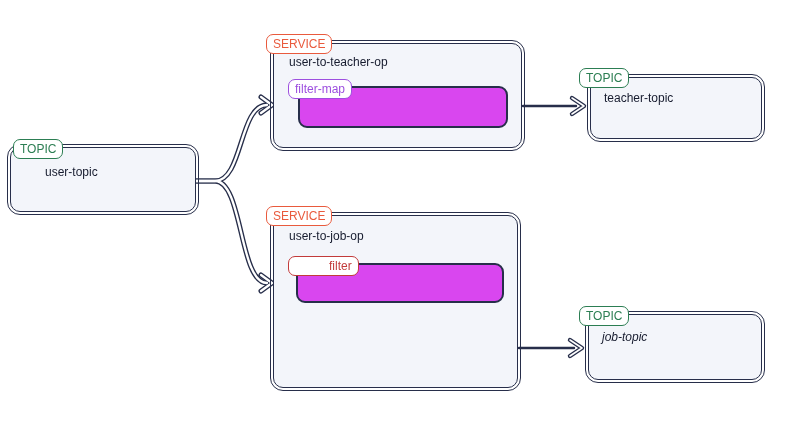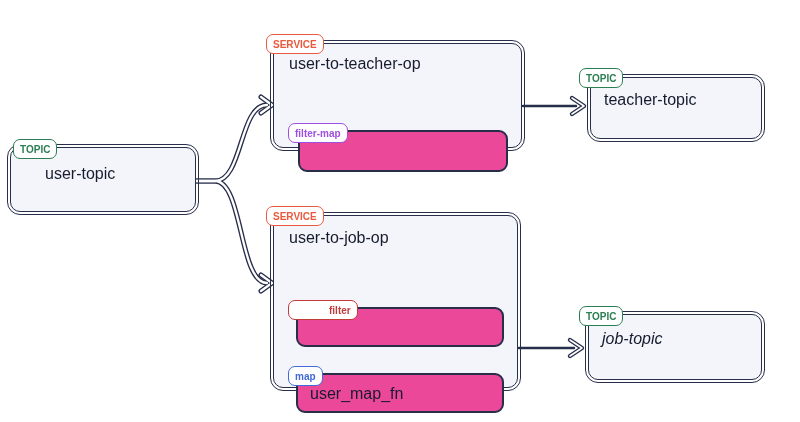--- a/index.html
+++ b/index.html
@@ -11,42 +11,40 @@
   .node{
     position:absolute;box-sizing:border-box;
     background:#f3f5fa;
     border:1.6px solid #272e4a;
     outline:1.4px solid #272e4a;
     outline-offset:2px;
     border-radius:10px;
   }
   .fnbox{
     position:absolute;box-sizing:border-box;
-    background:#ec4899;
+    background:#d946ef;
     border:2px solid #272e4a;
     border-radius:9px;
-    margin-top:44px;
   }
   .badge{
     position:absolute;box-sizing:border-box;
     background:#ffffff;
     border-radius:7px;
-    font-size:10px;line-height:13px;
+    font-size:12px;line-height:13px;
     padding:2.5px 6px;
     white-space:nowrap;
     z-index:3;
-    font-weight:bold;
   }
   .badge.topic     {color:#2c7e53;border:1.5px solid #2c7e53;padding-left:6px;}
   .badge.service   {color:#e95a3d;border:1.5px solid #e95a3d;}
   .badge.filtermap {color:#9d4fdf;border:1.5px solid #9d4fdf;}
   .badge.filter    {color:#c23b3b;border:1.5px solid #c23b3b;padding-left:40px;}
   .badge.map       {color:#4169d8;border:1.5px solid #4169d8;}
   .nlabel,.ntitle{
-    position:absolute;font-size:16px;color:#161b2e;white-space:nowrap;z-index:2;
+    position:absolute;font-size:12px;color:#161b2e;white-space:nowrap;z-index:2;
   }
   .tube-outer{stroke:#272e4a;stroke-width:5;fill:none;stroke-linecap:round;stroke-linejoin:round;}
   .tube-inner{stroke:#ffffff;stroke-width:2.3;fill:none;stroke-linecap:round;stroke-linejoin:round;}
   .thin{stroke:#272e4a;stroke-width:2.4;fill:none;stroke-linecap:round;stroke-linejoin:round;}
   .head-outer{stroke:#272e4a;stroke-width:4.4;fill:none;stroke-linecap:round;stroke-linejoin:round;}
   .head-inner{stroke:#ffffff;stroke-width:1.6;fill:none;stroke-linecap:round;stroke-linejoin:round;}
 </style>
 </head>
 <body>
 
@@ -99,24 +97,20 @@
     <span class="badge topic" style="left:-12px;top:-10px;">TOPIC</span>
     <span class="nlabel" style="left:13px;top:13px;">teacher-topic</span>
   </div>
 
   <div class="node" style="left:273px;top:215px;width:245px;height:173px;">
     <span class="badge service" style="left:-8px;top:-10px;">SERVICE</span>
     <span class="ntitle" style="left:15px;top:13px;text-align:right;">user-to-job-op</span>
     <div class="fnbox" style="left:22px;top:47px;width:208px;height:40px;">
       <span class="badge filter" style="left:-10px;top:-9px;">filter</span>
     </div>
-    <div class="fnbox" style="left:22px;top:113px;width:208px;height:40px;">
-      <span class="badge map" style="left:-10px;top:-9px;">map</span>
-      <span class="nlabel" style="left:12px;top:10px;">user_map_fn</span>
-    </div>
   </div>
 
   <div class="node" style="left:588px;top:314px;width:174px;height:66px;">
     <span class="badge topic" style="left:-10px;top:-9px;">TOPIC</span>
     <span class="nlabel" style="left:13px;top:15px;font-style:italic;">job-topic</span>
   </div>
 
 </div>
 
 </body></html>

